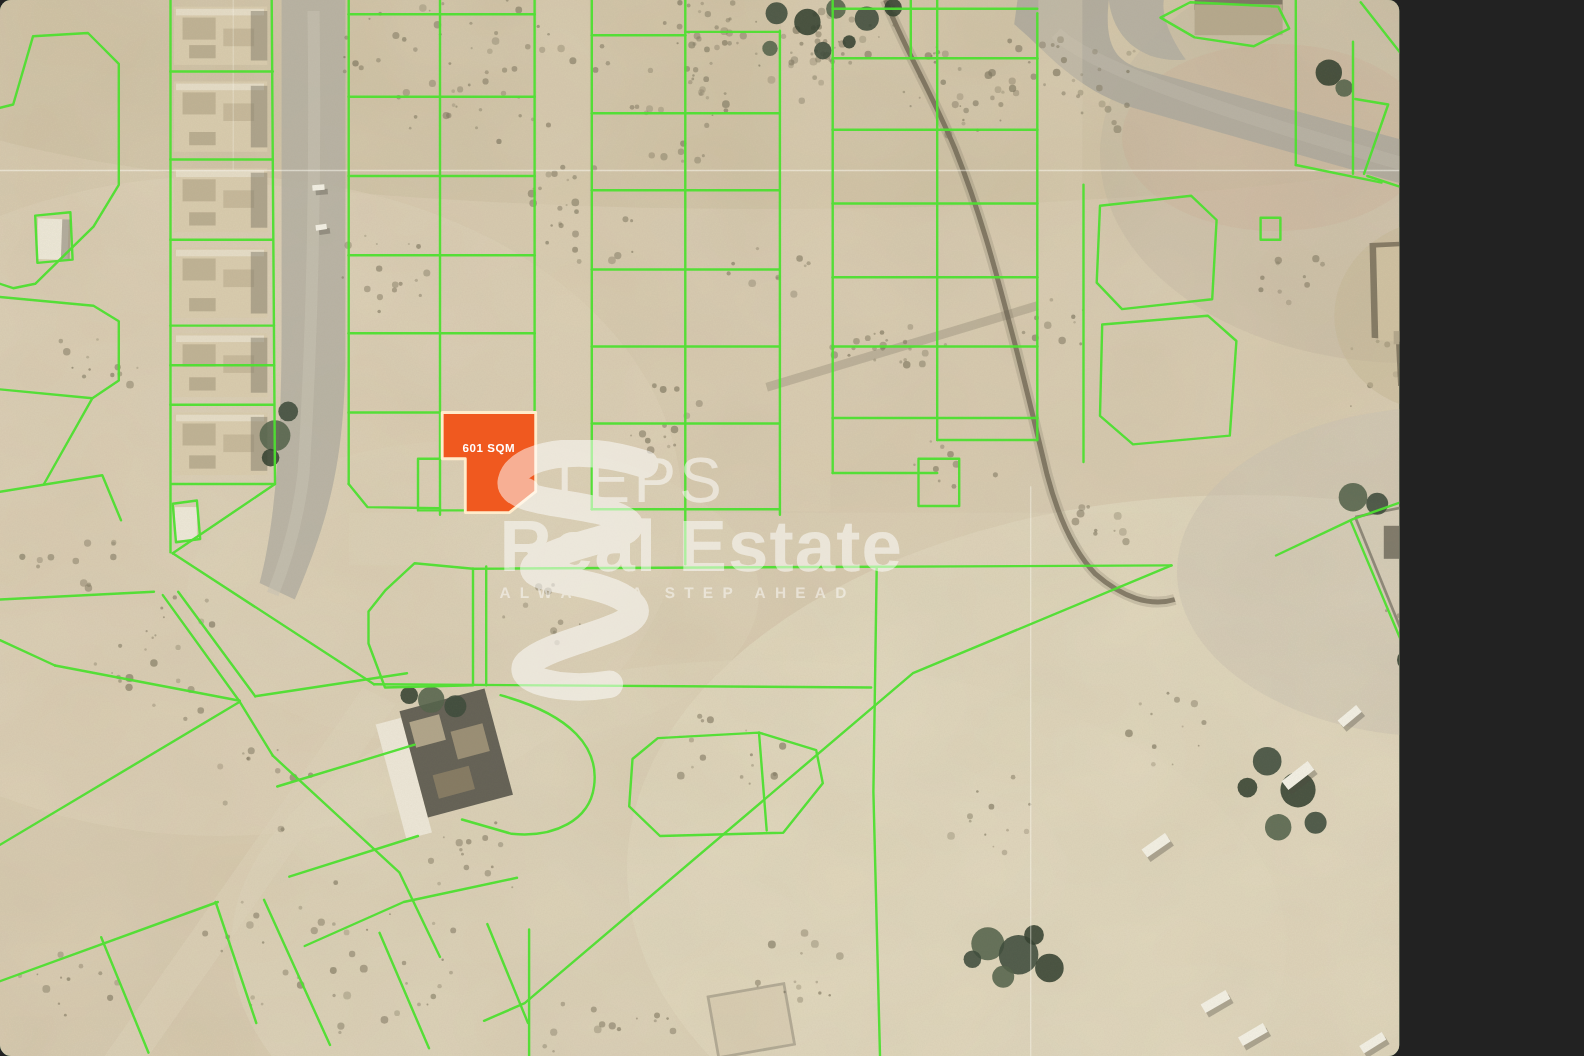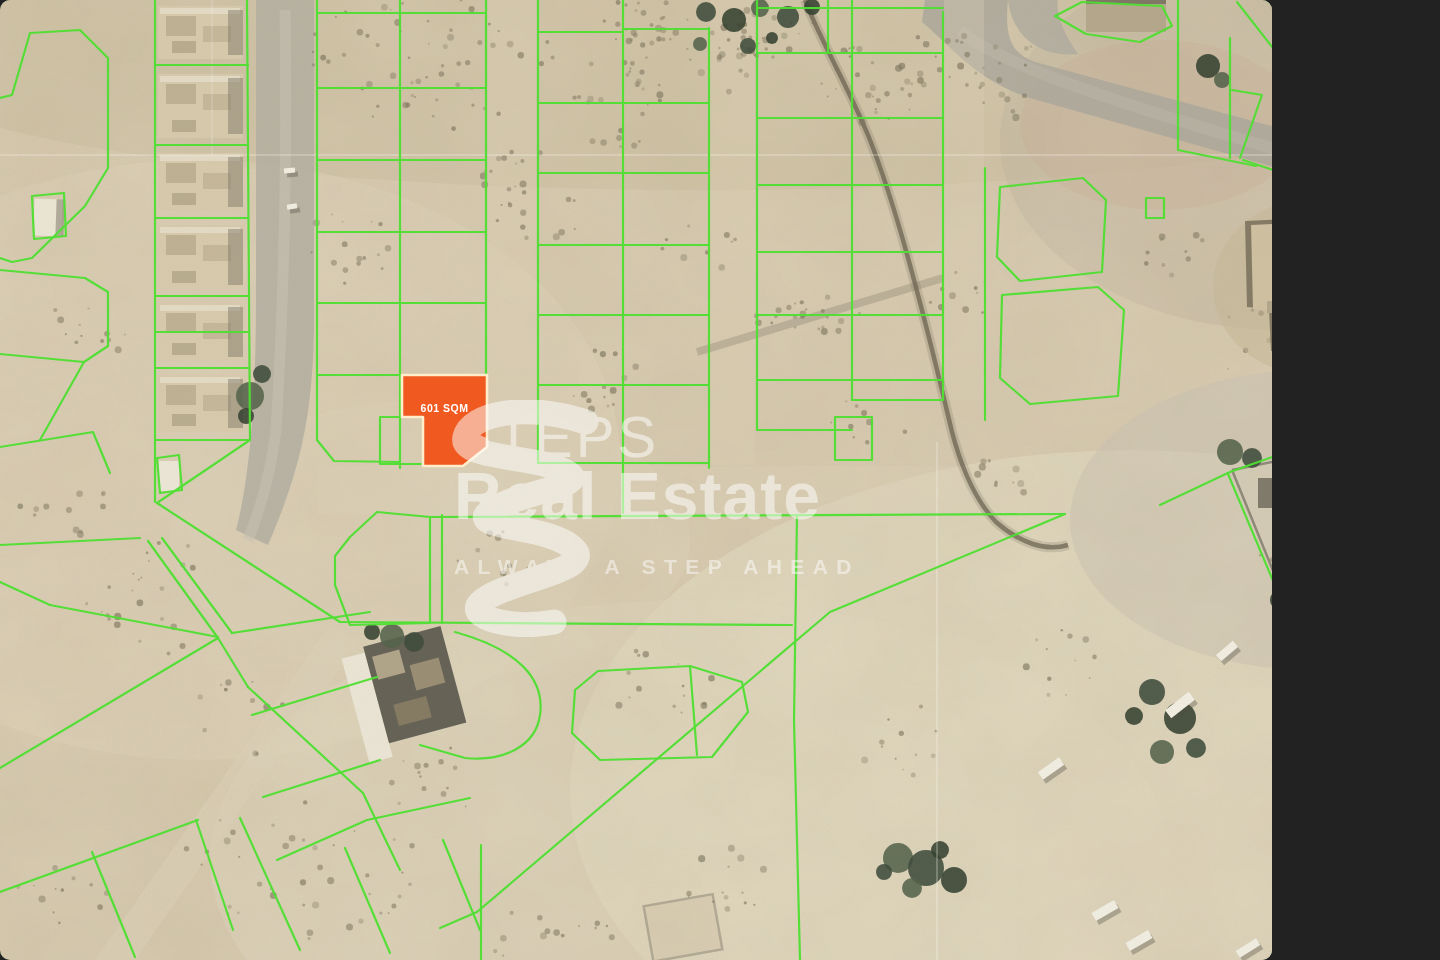--- a/index.html
+++ b/index.html
@@ -8,21 +8,21 @@
   .stage svg{position:absolute;left:0;top:0;}
   .plot-label{position:absolute;left:402px;top:375px;width:85px;padding-top:27px;
       text-align:center;color:#ffffff;font-size:10.5px;font-weight:700;
       letter-spacing:.5px;pointer-events:none;}
   .watermark{position:absolute;left:448px;top:398px;display:flex;align-items:flex-start;
       opacity:.52;pointer-events:none;color:#ffffff;}
   .wm-logo{width:162px;height:242px;flex:0 0 auto;margin-top:2px;}
   .wm-text{margin-left:6px;margin-top:12px;}
   .wm-brand1{font-size:58px;font-weight:400;letter-spacing:3px;line-height:.92;}
   .wm-brand2{font-size:66px;font-weight:700;letter-spacing:1px;line-height:1.0;}
-  .wm-tagline{font-size:21px;font-weight:700;letter-spacing:8.4px;margin-top:26px;opacity:.92;}
+  .wm-tagline{font-size:14px;font-weight:700;letter-spacing:8.4px;margin-top:2px;opacity:.92;}
   .plot-poly{stroke:#ffeccb;stroke-width:2.6;stroke-linejoin:round;}
 </style>
 </head>
 <body>
 
 <div class="stage">
 <svg width="1440" height="960" viewBox="0 0 1440 960">
   <defs>
     <filter id="fmottle" x="0" y="0" width="100%" height="100%">
       <feTurbulence type="fractalNoise" baseFrequency="0.011 0.016" numOctaves="3" seed="4"></feTurbulence>

